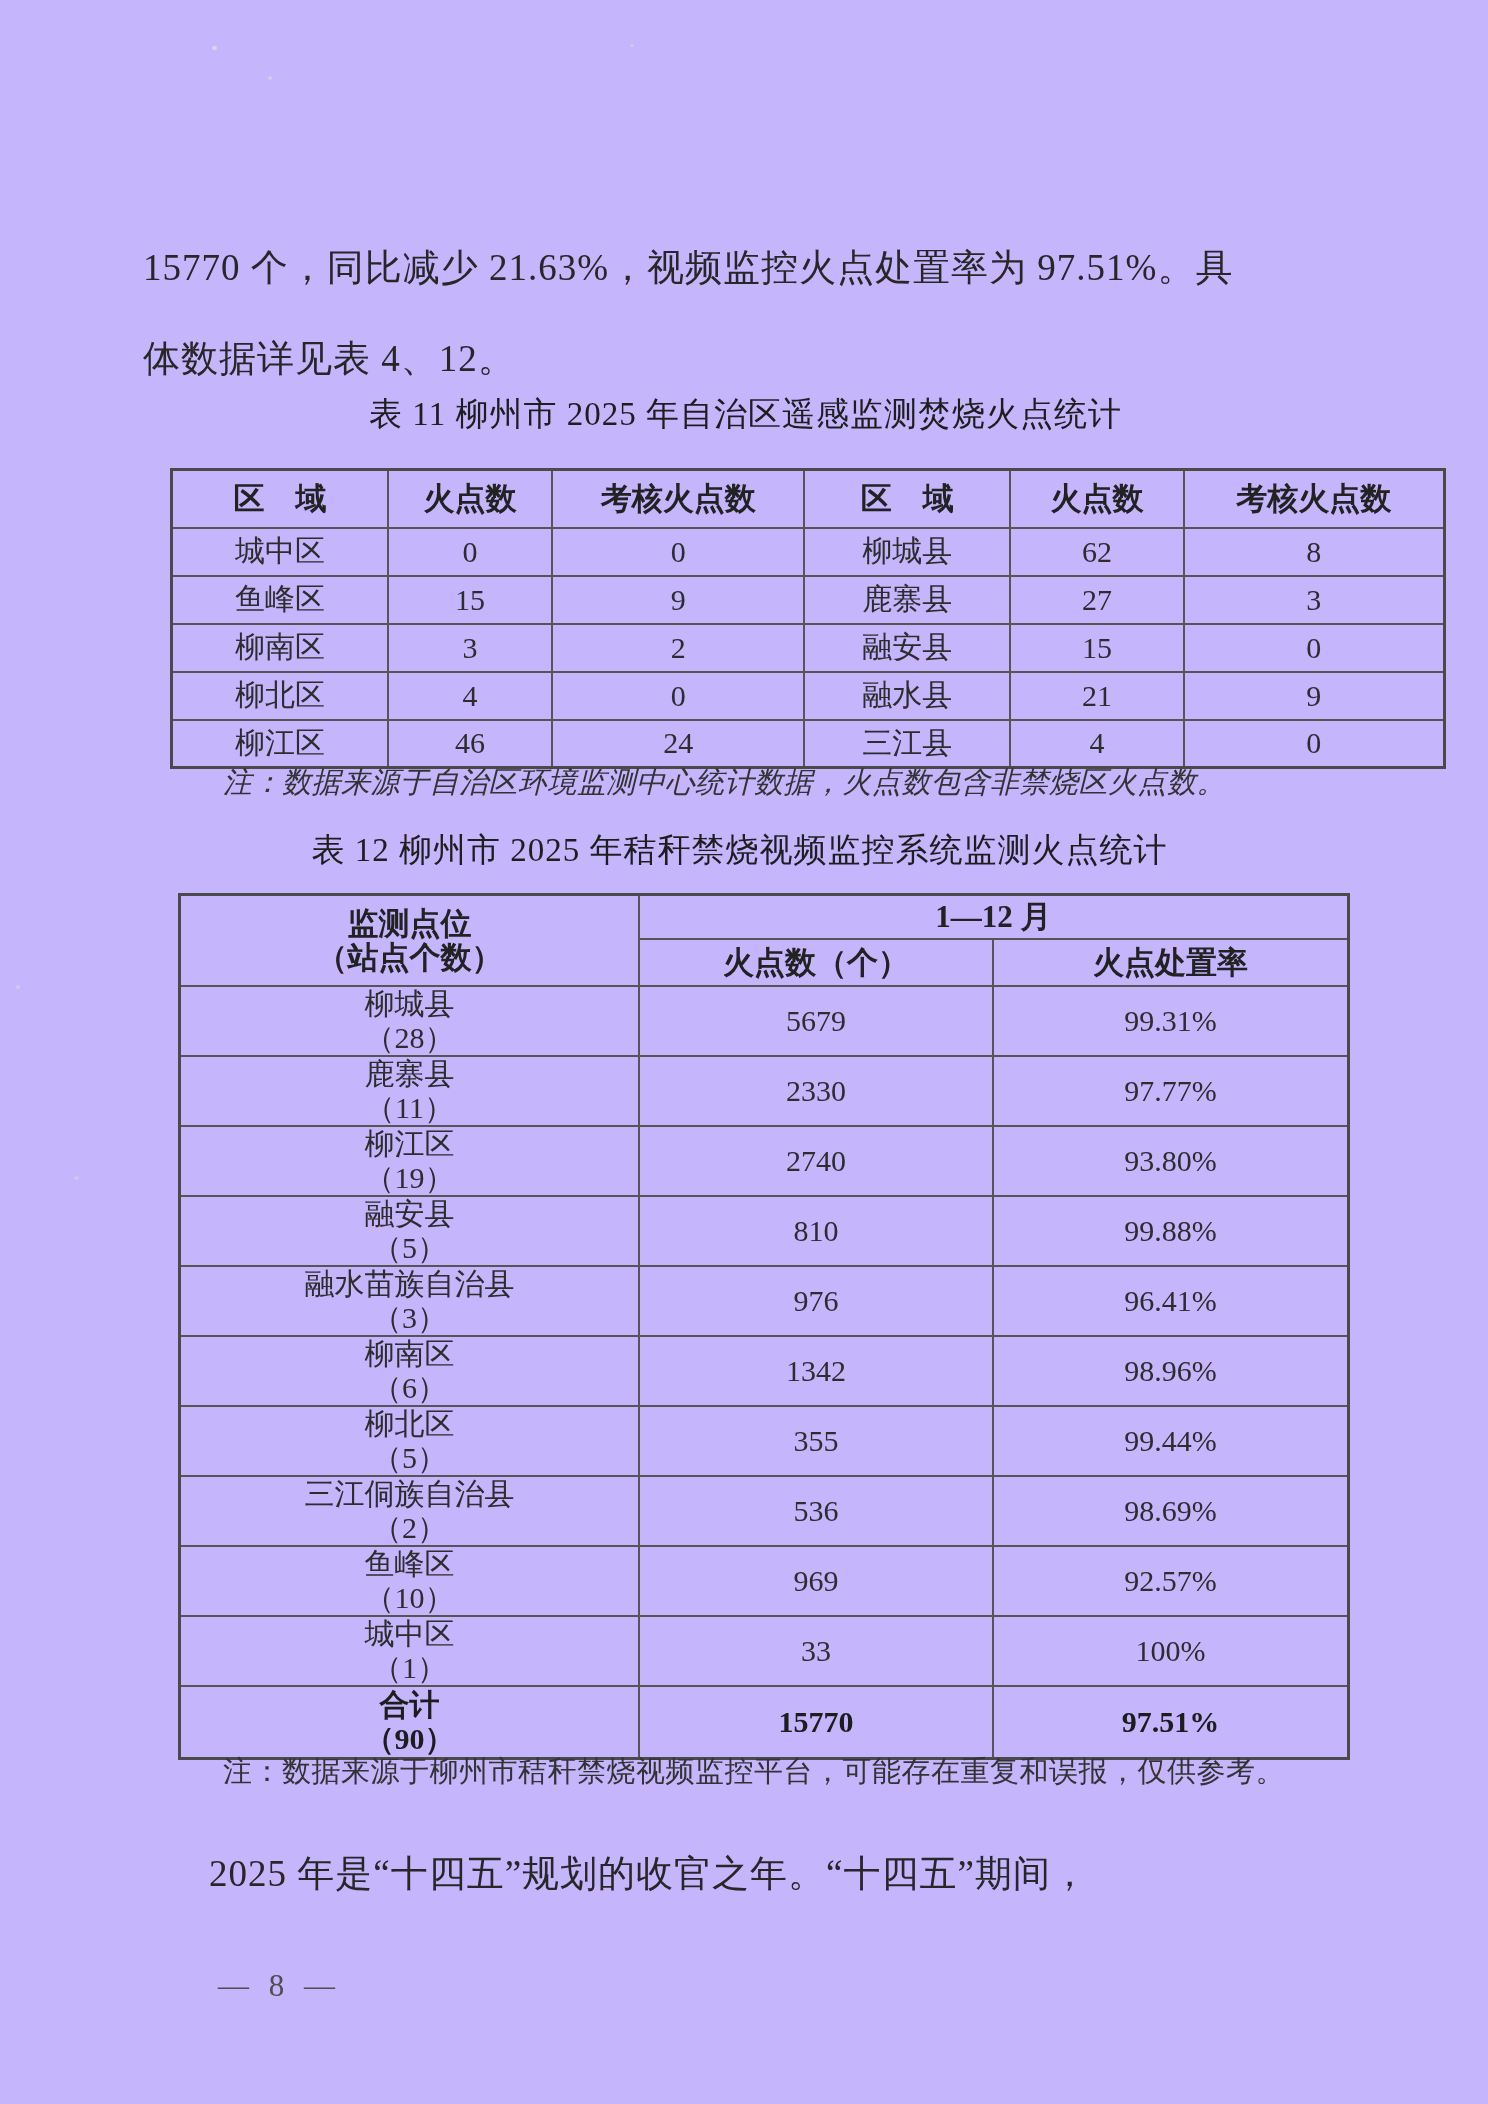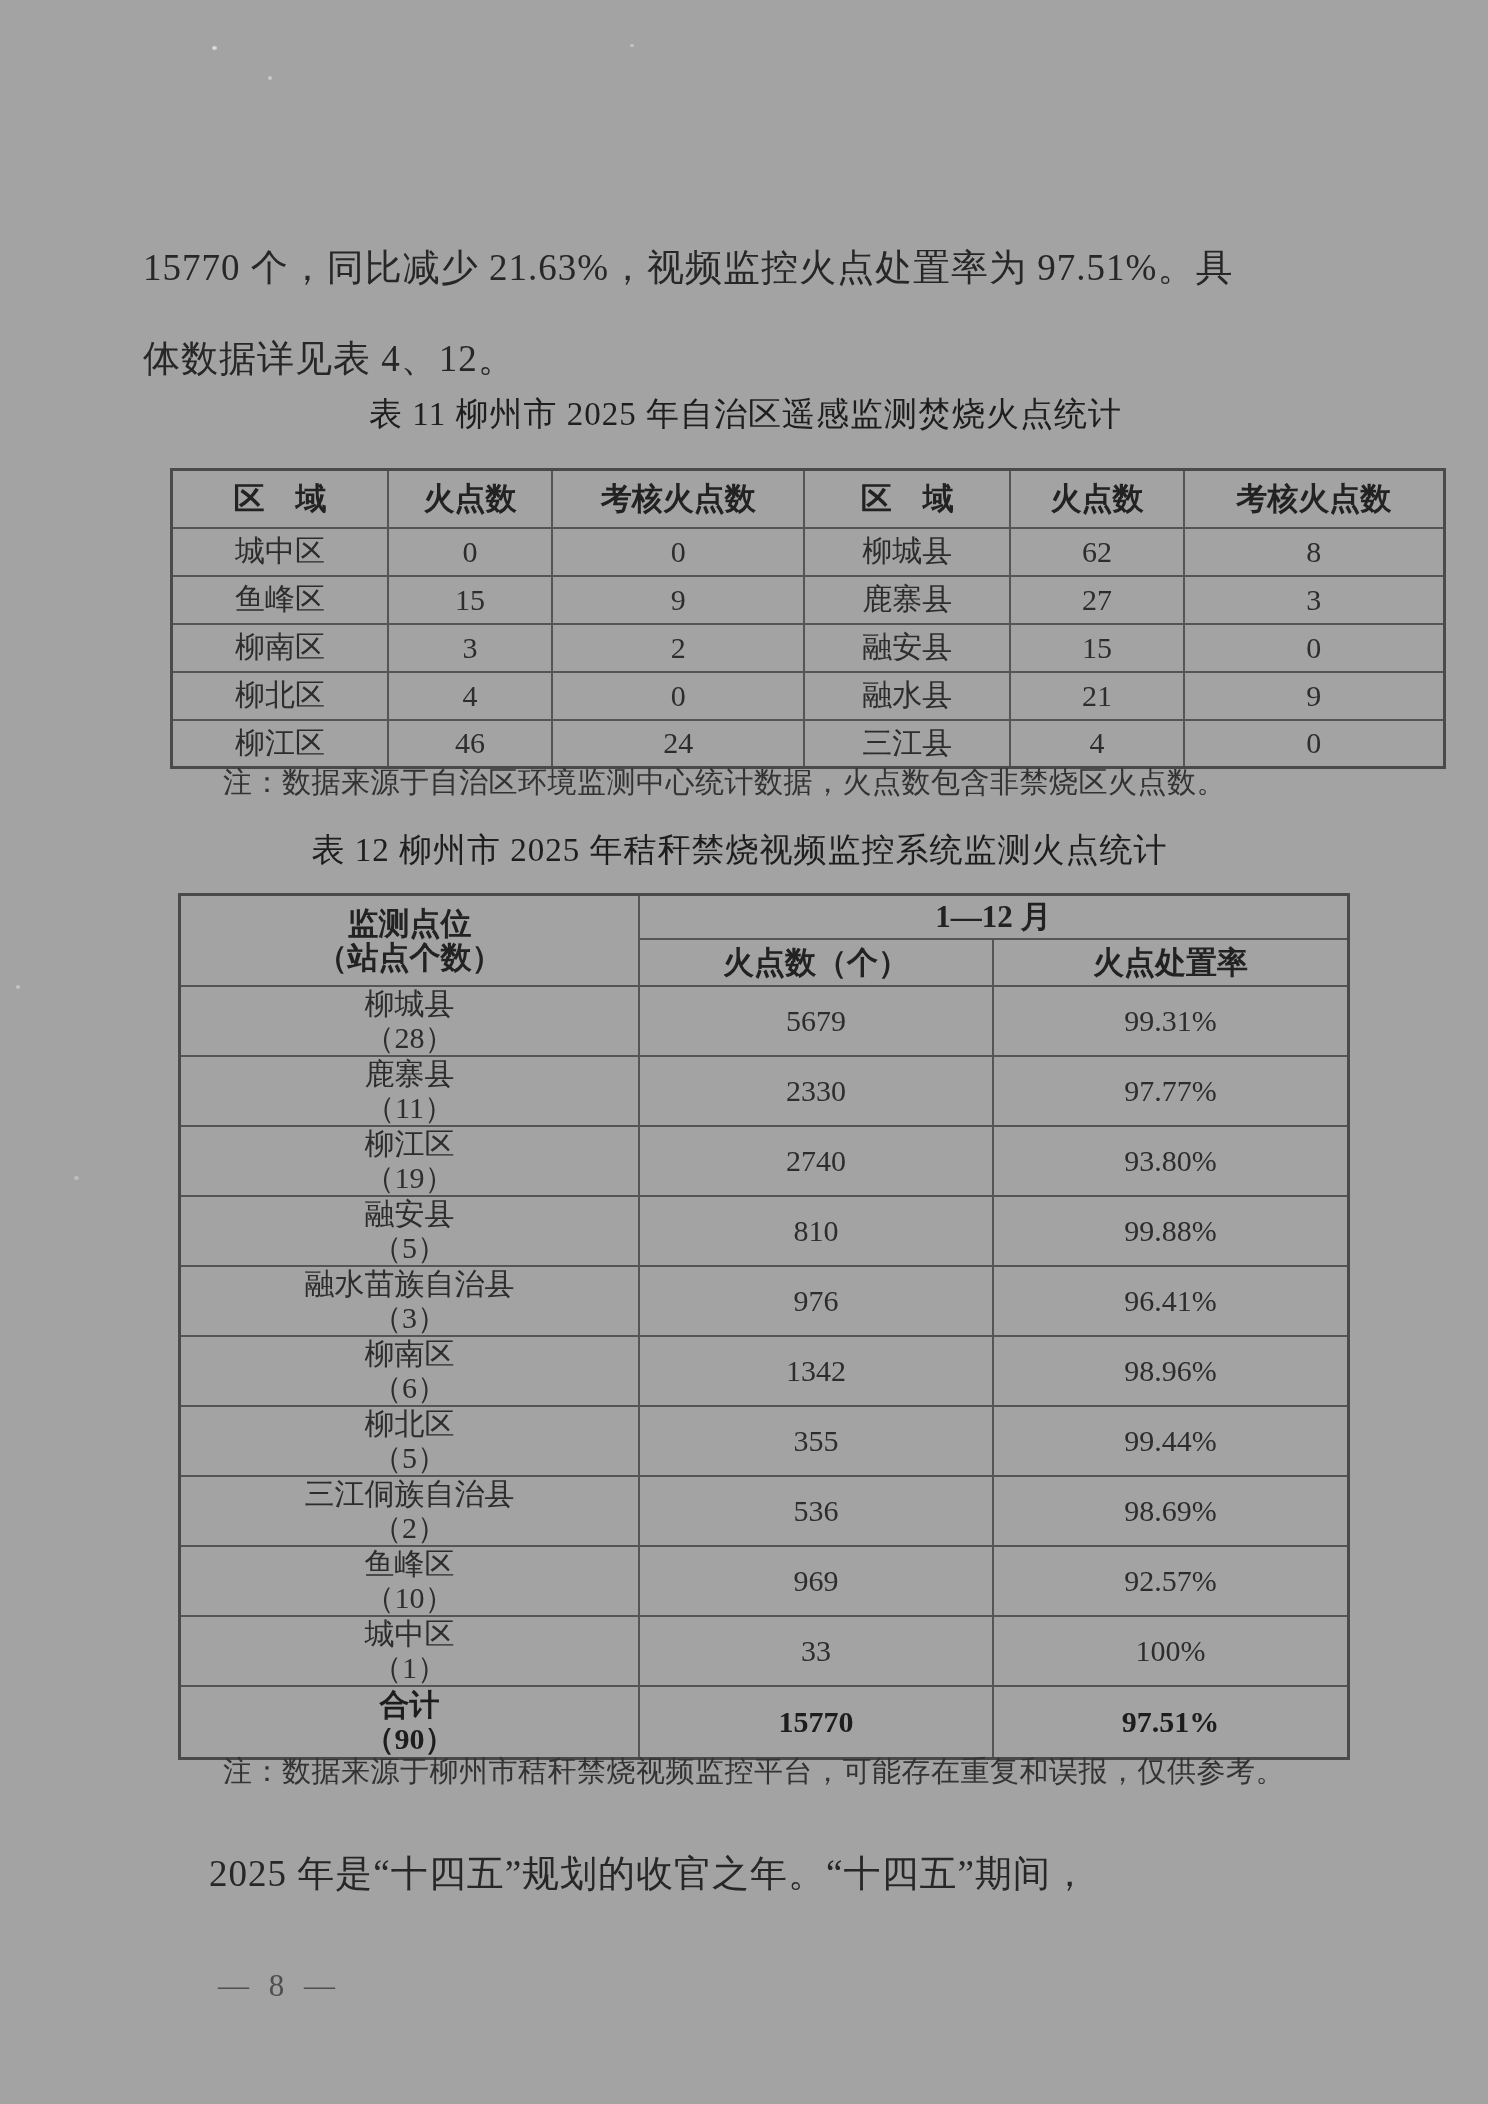--- a/index.html
+++ b/index.html
@@ -1,21 +1,21 @@
 <!DOCTYPE html>
 <html><head>
 <meta charset="utf-8">
 <style>
   * { box-sizing: border-box; }
   html, body { margin: 0; padding: 0; background: #ffffff; }
   .page {
     position: relative;
     width: 1488px;
     height: 2104px;
-    background: #a3a3a3;
+    background: #c4b5fd;
     font-family: "Liberation Serif", "DejaVu Serif", serif;
     color: #2b2b2b;
     overflow: hidden;
   }
   .content { position: absolute; left: 143px; right: 140px; top: 0; }
 
   .para { font-size: 37px; line-height: 91px; letter-spacing: 1px; color: #272727; }
   .para-top { position: absolute; top: 222px; left: 0; right: 0; }
 
   .tbl-title {
@@ -49,21 +49,21 @@
   .t12 .span-head { height: 30px; }
   .t12 .sub-head { height: 47px; }
   .t12 td { height: 68px; }
   .t12 .two-line div { line-height: 34px; }
   .t12 .total-row td { height: 72px; font-weight: bold; color: #1d1d1d; }
 
   .note {
     font-size: 29px; color: #333; letter-spacing: 0.5px;
     position: absolute; left: 80px; right: 0;
   }
-  .note11 { top: 763px; }
+  .note11 { top: 763px; font-style: italic; }
   .note12 { top: 1752px; font-family: "Liberation Serif", "DejaVu Serif", serif; }
 
   .para-bottom { position: absolute; top: 1828px; left: 0; right: 0; text-indent: 66px; }
 
   .page-num {
     position: absolute; top: 1968px; left: 218px;
     font-size: 31px; color: #4f4f4f; letter-spacing: 6px;
   }
 
   .speck { position: absolute; border-radius: 50%; background: #d9d9d9; }

